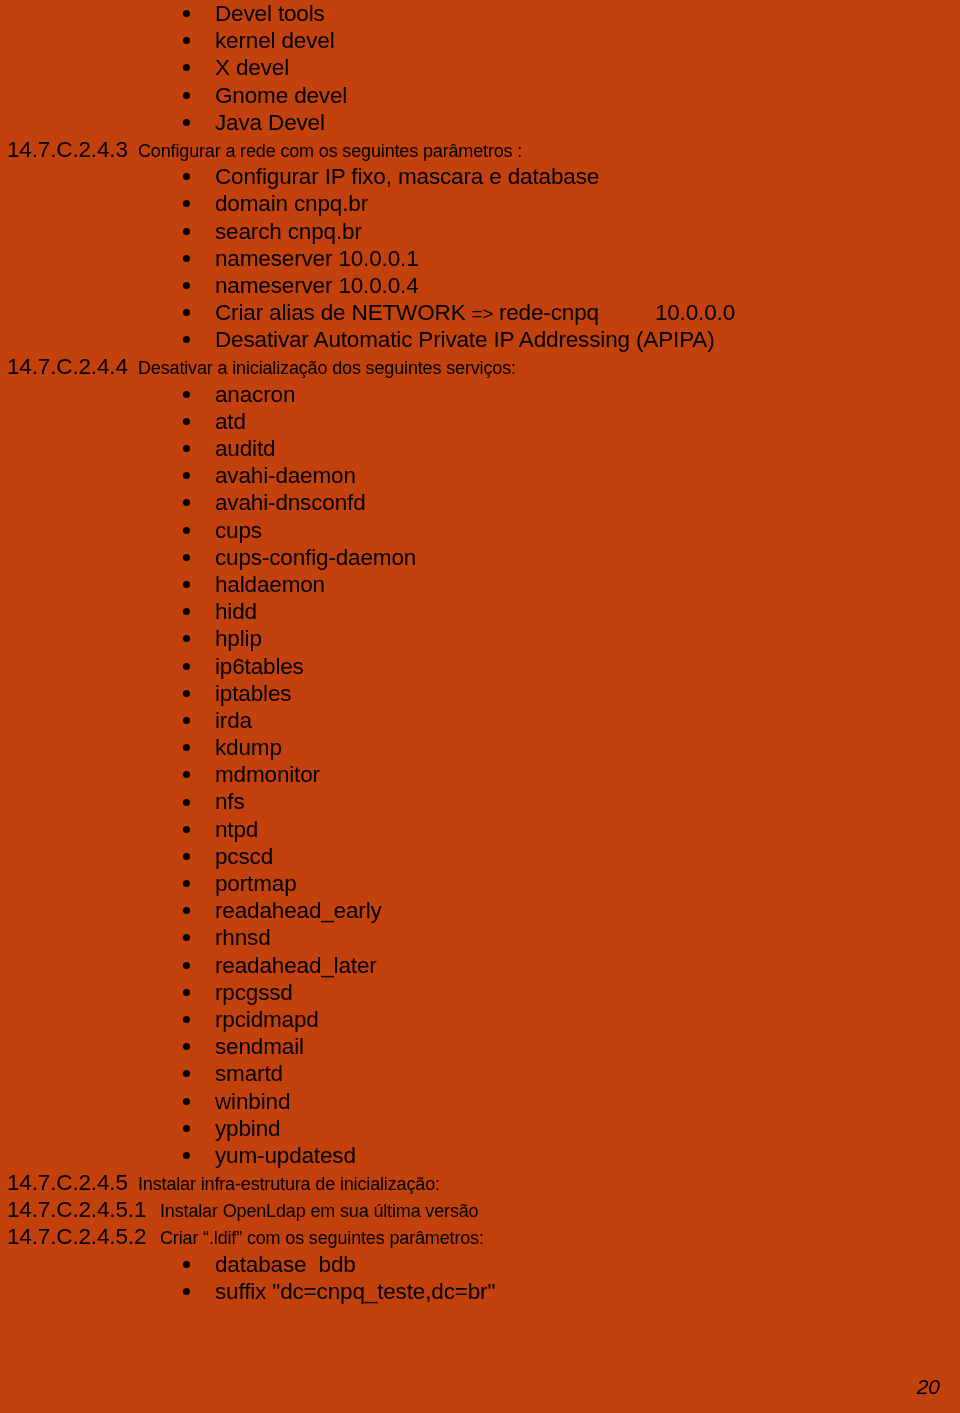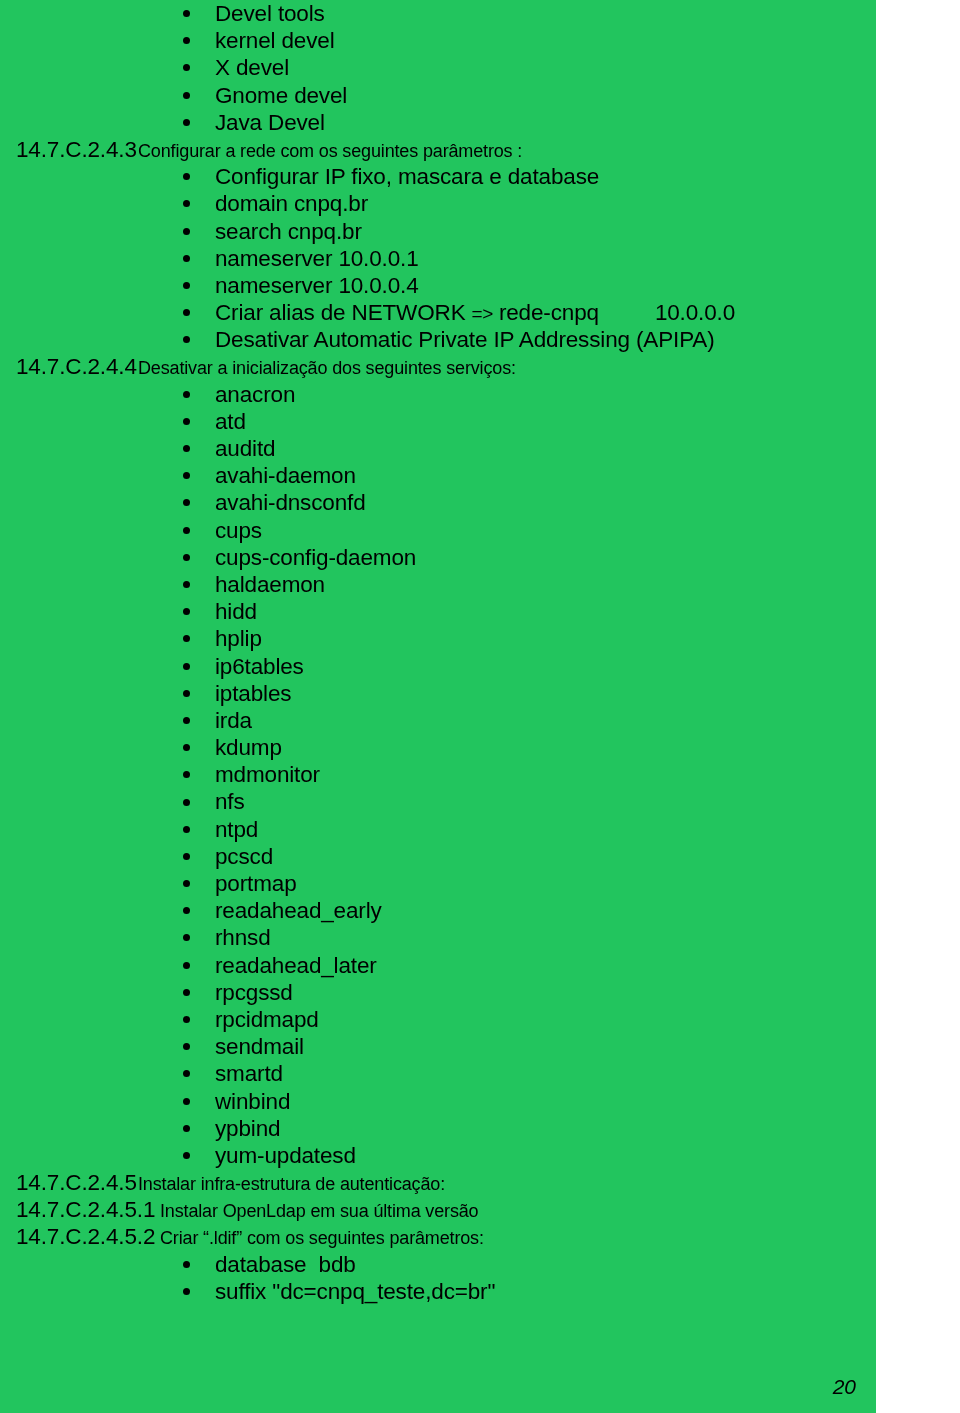--- a/index.html
+++ b/index.html
@@ -6,23 +6,23 @@
     margin: 0;
     padding: 0;
     background: #ffffff;
   }
   body {
     font-family: "Liberation Sans", sans-serif;
     color: #000000;
   }
   .page {
     position: relative;
-    width: 876px;
+    width: 960px;
     height: 1413px;
-    background: #22c55e;
+    background: #c2410c;
     overflow: hidden;
   }
   .doc-body {
     position: absolute;
     left: 0;
     top: 0;
     width: 960px;
   }
   
   .line {
@@ -35,21 +35,21 @@
   }
   
   .num-row {
     display: flex;
     align-items: baseline;
   }
   .num-row .num {
     display: inline-block;
     width: 138px;
     flex: 0 0 138px;
-    padding-left: 16px;
+    padding-left: 7px;
     box-sizing: border-box;
     font-size: 22.5px;
     white-space: pre;
   }
   .num-row .num.wide {
     width: 160px;
     flex: 0 0 160px;
   }
   .num-row .htext {
     font-size: 18px;
@@ -135,20 +135,20 @@
       <div class="line bullet-row"><span class="dot"></span><span class="btext">readahead_early</span></div>
       <div class="line bullet-row"><span class="dot"></span><span class="btext">rhnsd</span></div>
       <div class="line bullet-row"><span class="dot"></span><span class="btext">readahead_later</span></div>
       <div class="line bullet-row"><span class="dot"></span><span class="btext">rpcgssd</span></div>
       <div class="line bullet-row"><span class="dot"></span><span class="btext">rpcidmapd</span></div>
       <div class="line bullet-row"><span class="dot"></span><span class="btext">sendmail</span></div>
       <div class="line bullet-row"><span class="dot"></span><span class="btext">smartd</span></div>
       <div class="line bullet-row"><span class="dot"></span><span class="btext">winbind</span></div>
       <div class="line bullet-row"><span class="dot"></span><span class="btext">ypbind</span></div>
       <div class="line bullet-row"><span class="dot"></span><span class="btext">yum-updatesd</span></div>
-      <div class="line num-row"><span class="num">14.7.C.2.4.5</span><span class="htext">Instalar infra-estrutura de autenticação:</span></div>
+      <div class="line num-row"><span class="num">14.7.C.2.4.5</span><span class="htext">Instalar infra-estrutura de inicialização:</span></div>
       <div class="line num-row"><span class="num wide">14.7.C.2.4.5.1</span><span class="htext">Instalar OpenLdap em sua última versão</span></div>
       <div class="line num-row"><span class="num wide">14.7.C.2.4.5.2</span><span class="htext">Criar “.ldif” com os seguintes parâmetros:</span></div>
       <div class="line bullet-row"><span class="dot"></span><span class="btext">database  bdb</span></div>
       <div class="line bullet-row"><span class="dot"></span><span class="btext">suffix "dc=cnpq_teste,dc=br"</span></div>
     </div>
   <div class="page-number">20</div>
 </div>
 
 </body></html>

